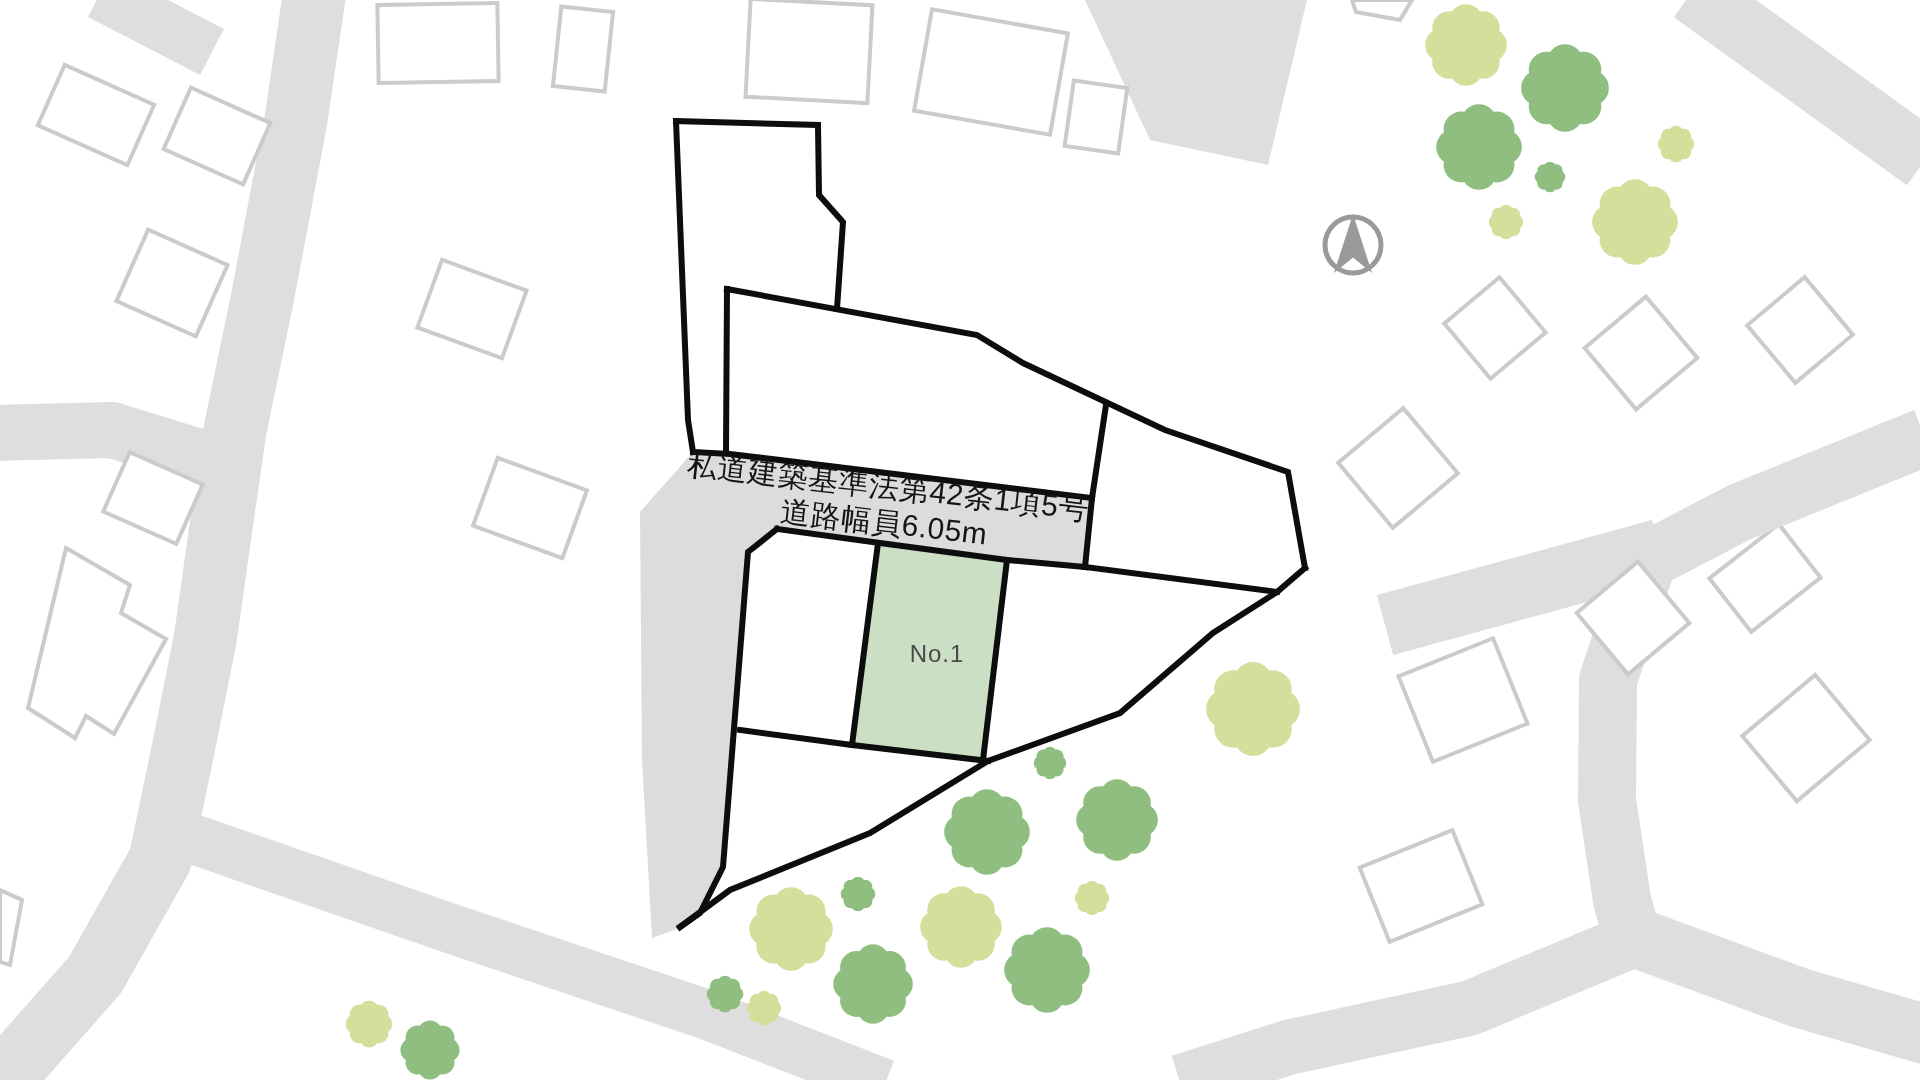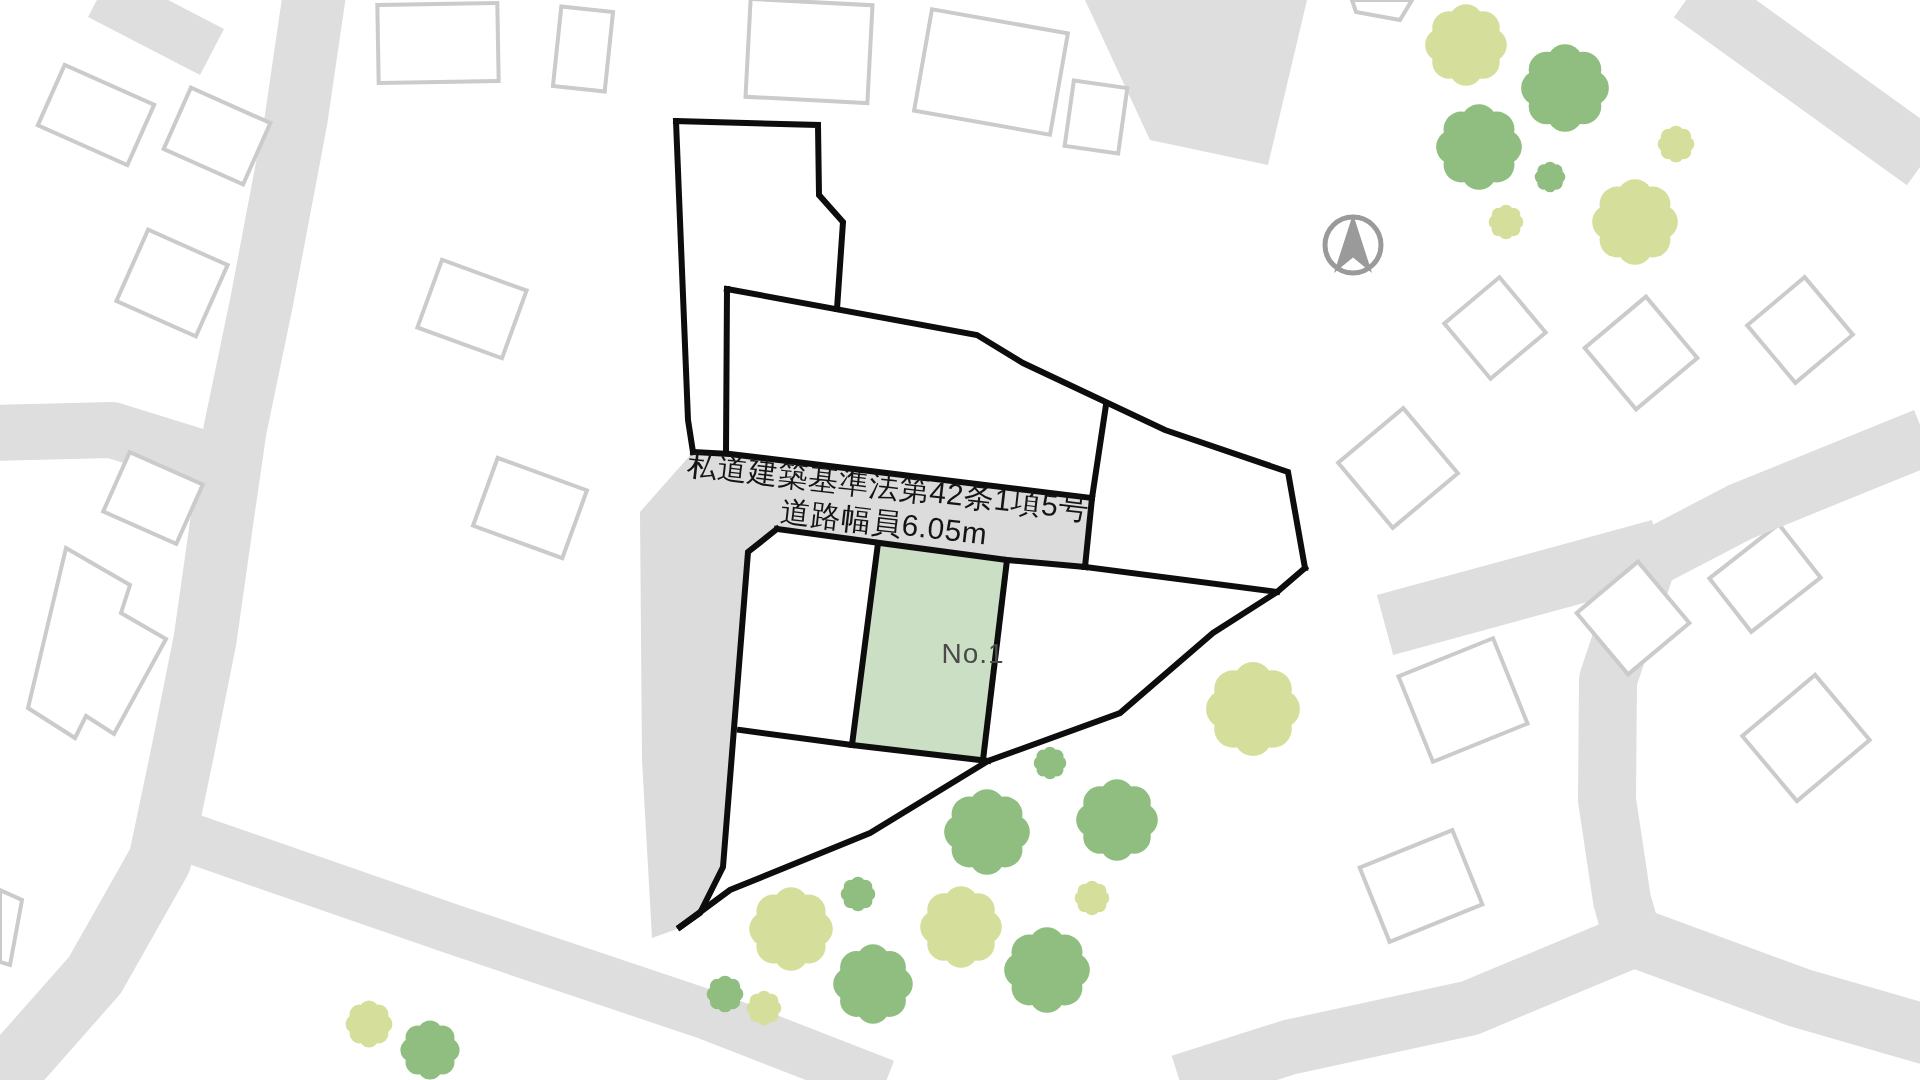--- a/index.html
+++ b/index.html
@@ -2,21 +2,21 @@
 <html><head>
 <meta charset="utf-8">
 <style>
   html,body{margin:0;padding:0;background:#fff;}
   .stage{position:relative;width:1920px;height:1080px;overflow:hidden;background:#ffffff;
          font-family:"Liberation Sans","DejaVu Sans",sans-serif;}
   .stage svg{position:absolute;left:0;top:0;}
   .map-label{position:absolute;pointer-events:none;white-space:nowrap;}
   .road-label{left:886px;top:505px;transform:translate(-50%,-50%) rotate(6.5deg);
               font-size:30px;line-height:36px;text-align:center;color:#141414;letter-spacing:0.5px;}
-  .no1-label{left:937px;top:654px;transform:translate(-50%,-50%);font-size:28px;color:#4a4a4a;letter-spacing:1px;margin-left:36px;}
+  .no1-label{left:937px;top:654px;transform:translate(-50%,-50%);font-size:24px;color:#4a4a4a;letter-spacing:1px;}
 </style>
 </head>
 <body>
 
 <div class="stage">
   <svg id="map-svg" width="1920" height="1080" viewBox="0 0 1920 1080">
       <rect x="0" y="0" width="1920" height="1080" fill="#ffffff"></rect>
       <g>
         <rect x="-44" y="-34" width="88" height="68" fill="#ffffff" stroke="#cbcbcb" stroke-width="4" transform="translate(1765,578) rotate(-38)"></rect>
       </g>

